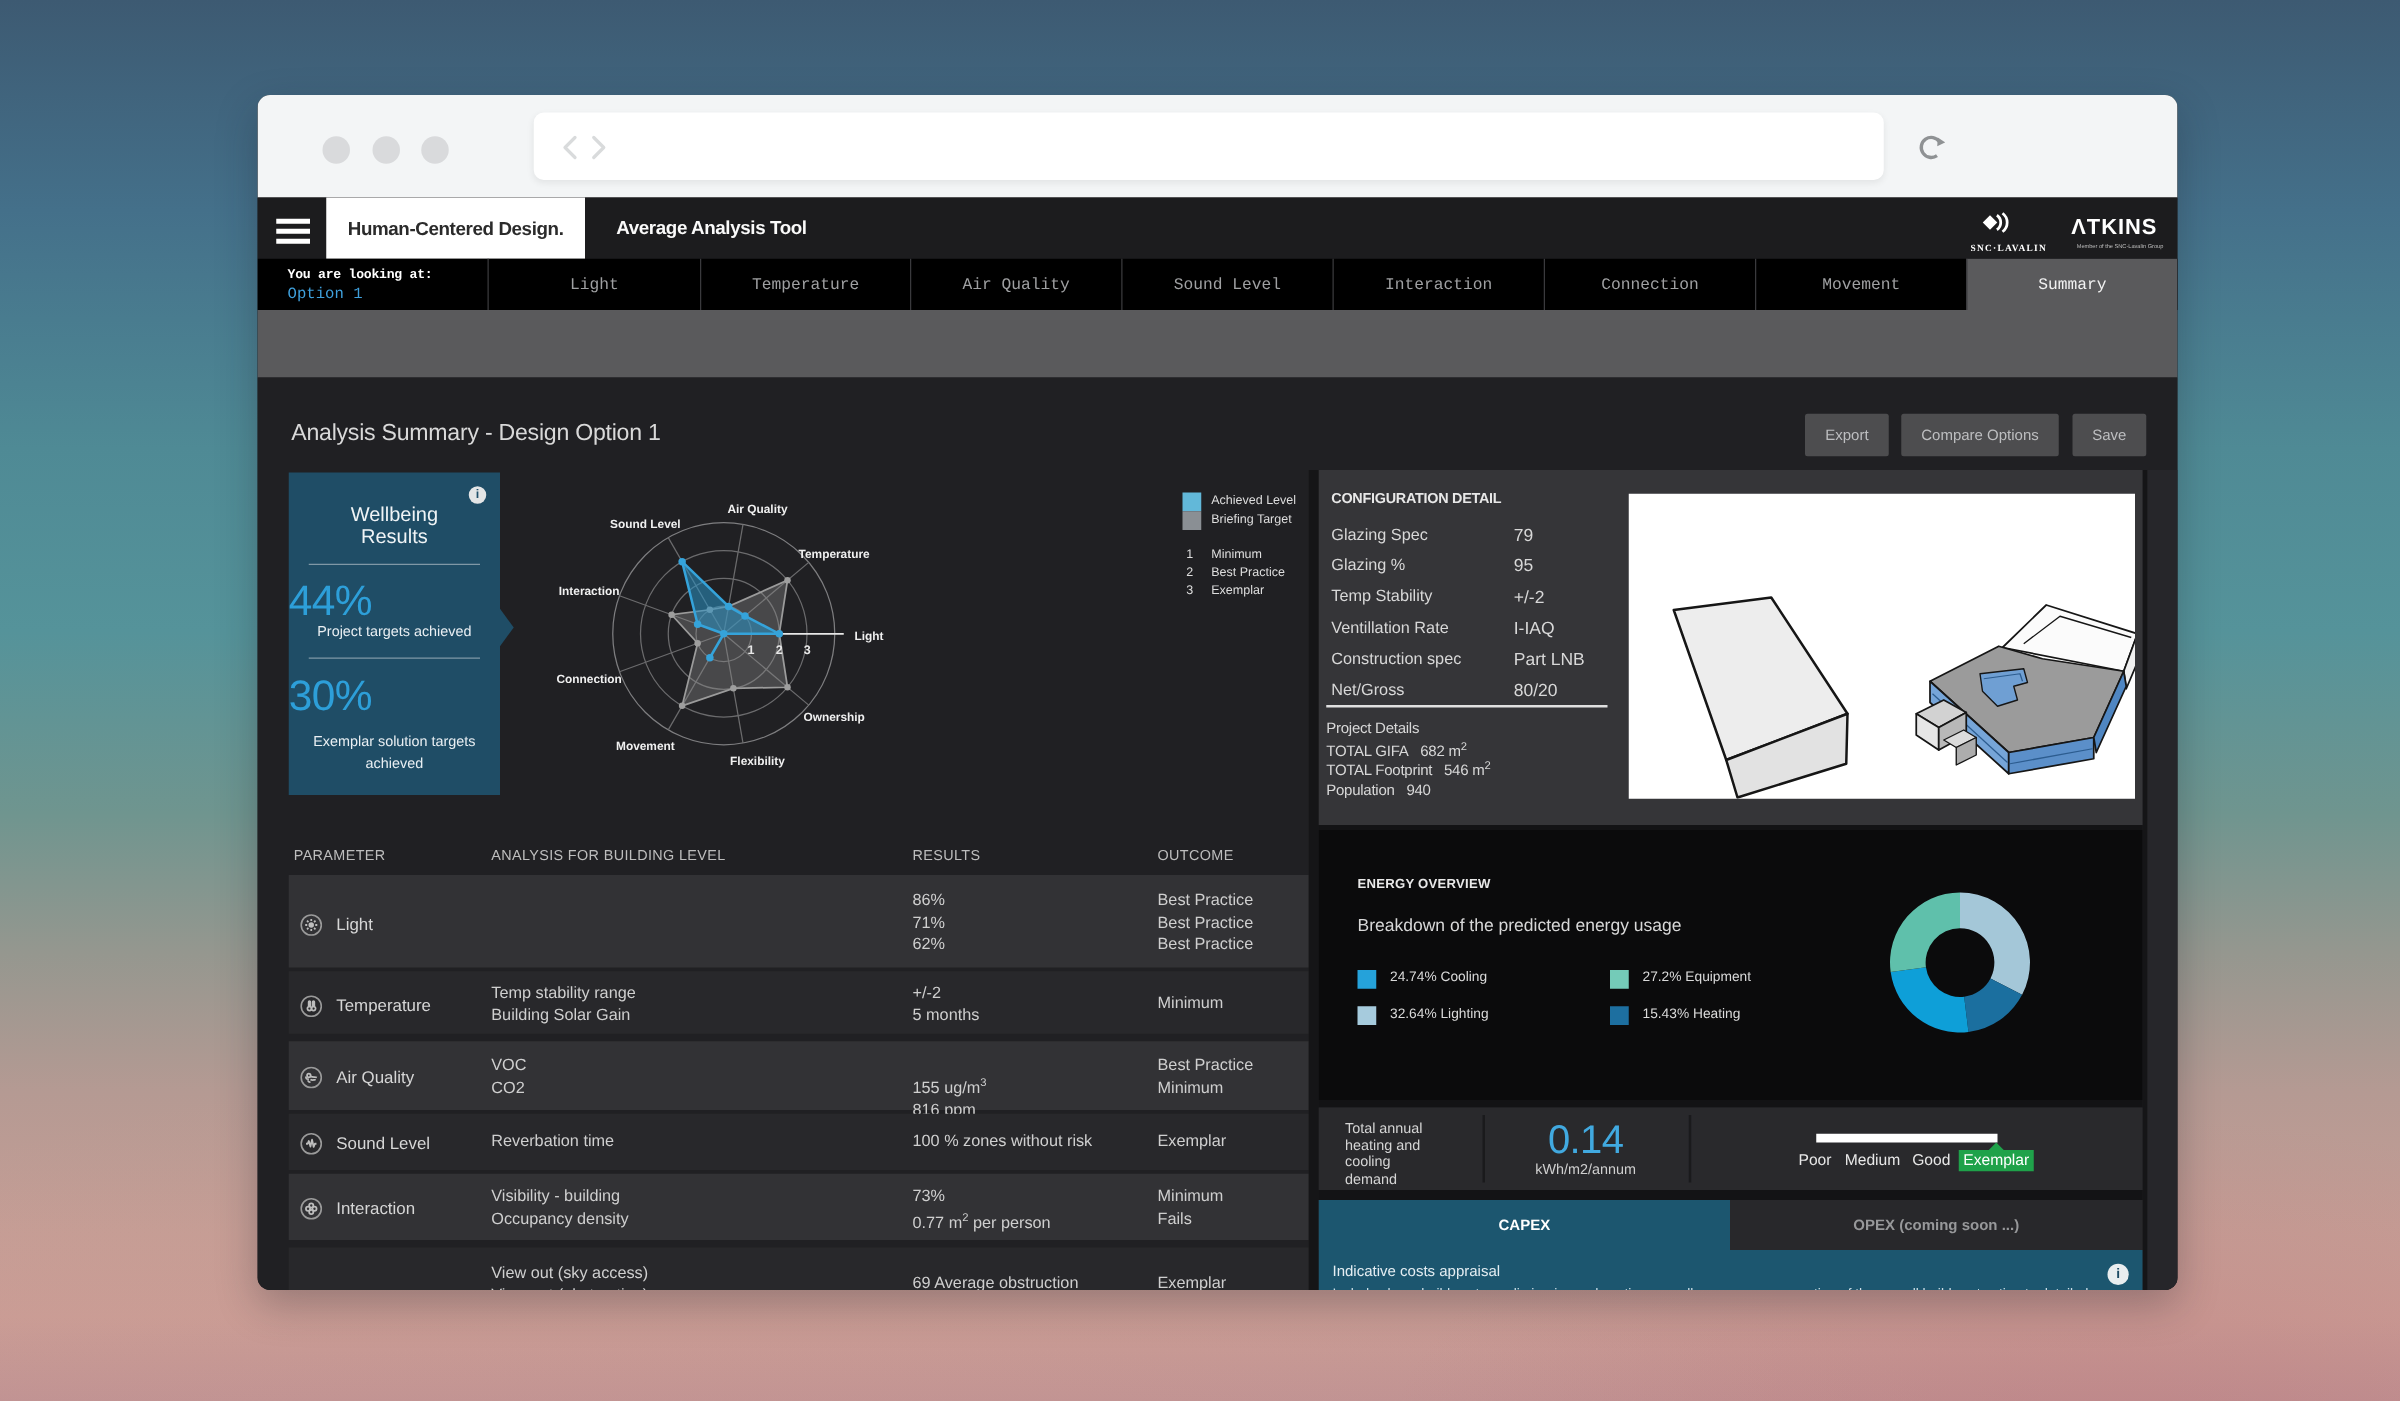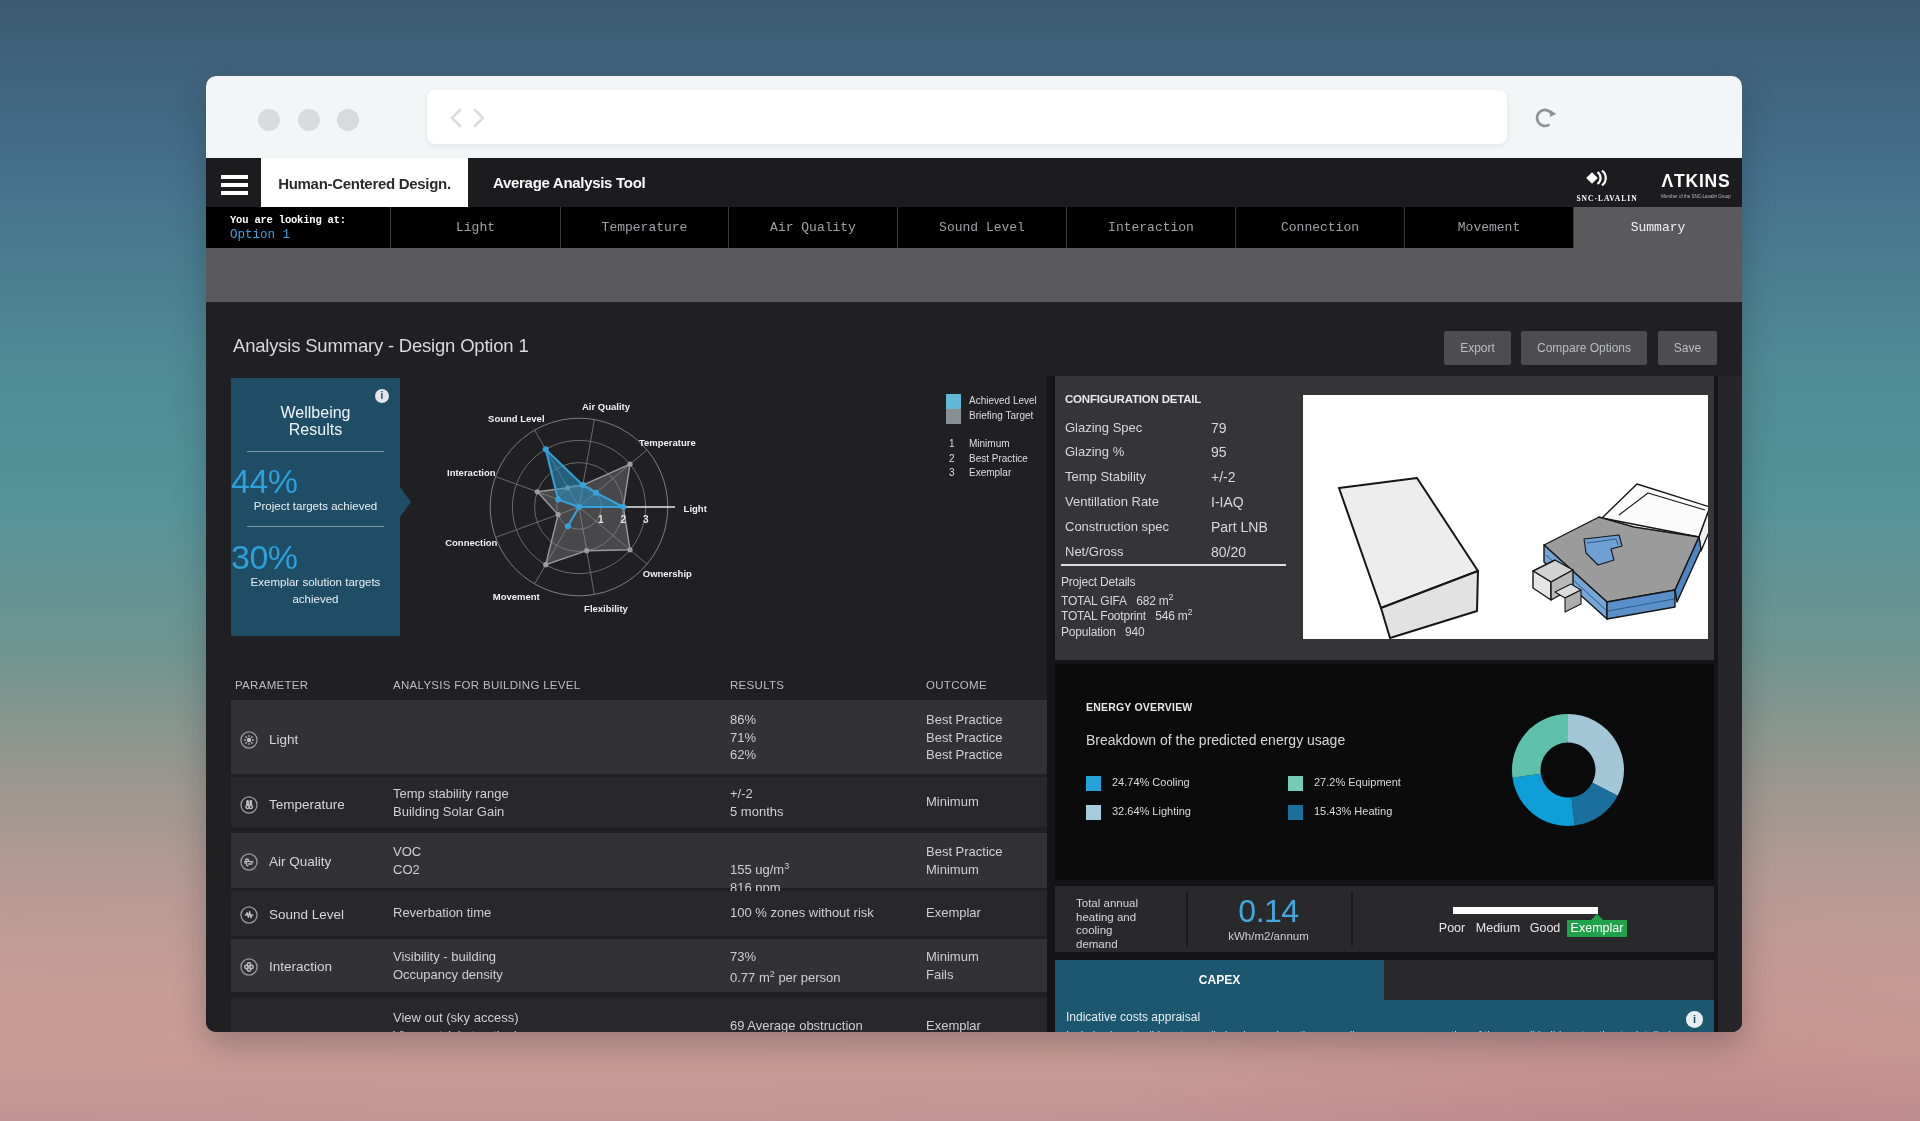--- a/index.html
+++ b/index.html
@@ -112,21 +112,21 @@
         <span>Human-Centered Design.</span>
       </div>
     <div class="cat">Average Analysis Tool</div>
 
     <svg class="abs" style="left:1360px;top:11px;" width="80" height="38" viewBox="0 0 80 38">
       <rect x="21.9" y="4.9" width="8.2" height="8.2" transform="rotate(45 26 9)" fill="#fff"></rect>
       <path d="M31.5 3.2 A 7 7 0 0 1 31.5 14.8" fill="none" stroke="#fff" stroke-width="2.2"></path>
       <path d="M36 1.6 A 9.2 9.2 0 0 1 36 16.4" fill="none" stroke="#fff" stroke-width="2.2"></path>
       <text x="41" y="31.5" font-family="Liberation Serif, serif" font-size="7.5" font-weight="bold" fill="#ffffff" text-anchor="middle" letter-spacing="1">SNC·LAVALIN</text>
     </svg>
-    <div class="abs" style="left:1451px;top:13px;width:78px;text-align:center;color:#fff;font-size:17.5px;font-weight:bold;letter-spacing:0.8px;">ΛTKINS</div>
+    <div class="abs" style="left:1451px;top:13px;width:78px;color:#fff;font-size:17.5px;font-weight:bold;letter-spacing:0.8px;">ΛTKINS</div>
     <div class="abs" style="left:1455px;top:36px;width:70px;text-align:center;color:#bdbdbd;font-size:4.5px;">Member of the SNC-Lavalin Group</div>
   </div>
 
   <div class="nav">
     <div class="abs" style="left:24px;top:7px;font-size:10.5px;font-weight:bold;color:#ffffff;letter-spacing:-0.2px;">You are looking at:</div>
     <div class="abs" style="left:24px;top:21px;font-size:12.5px;color:#3fa0dc;">Option 1</div>
     <div class="cell" style="left:184px;width:170px;">Light</div>
     <div class="cell" style="left:354px;width:168px;">Temperature</div>
     <div class="cell" style="left:522px;width:169px;">Air Quality</div>
     <div class="cell" style="left:691px;width:169px;">Sound Level</div>
@@ -145,21 +145,21 @@
 
     <div class="wb">
       <div class="tri"></div>
       <div class="info">i</div>
       <h3>Wellbeing<br>Results</h3>
       <div class="sep" style="top:73px;"></div>
       <div class="pct" style="top:84px;">44%</div>
       <div class="cap" style="top:120px;">Project targets achieved</div>
       <div class="sep" style="top:148px;"></div>
       <div class="pct" style="top:160px;">30%</div>
-      <div class="cap" style="top:196px;">Exemplar solution targets<br>achieved</div>
+      <div class="cap" style="top:208px;">Exemplar solution targets<br>achieved</div>
     </div>
 
     <svg class="abs" style="left:194px;top:83px;" width="320" height="240" viewBox="0 0 320 240">
       <g fill="none" stroke="#6b6b6d" stroke-width="1">
         <circle cx="179" cy="122" r="22.2"></circle>
         <circle cx="179" cy="122" r="44.4"></circle>
         <circle cx="179" cy="122" r="66.6"></circle>
         <circle cx="179" cy="122" r="88.8" stroke="#7e7e80"></circle>
         <line x1="179" y1="122" x2="247.0" y2="64.9"></line>
         <line x1="179" y1="122" x2="194.4" y2="34.5"></line>
@@ -401,20 +401,21 @@
       <div class="abs" style="left:398px;top:21px;width:145px;height:7px;background:#ffffff;"></div>
       <div class="abs" style="left:372px;top:35px;width:50px;text-align:center;font-size:12.5px;color:#e8e8e8;">Poor</div>
         <div class="abs" style="left:418px;top:35px;width:50px;text-align:center;font-size:12.5px;color:#e8e8e8;">Medium</div>
         <div class="abs" style="left:465px;top:35px;width:50px;text-align:center;font-size:12.5px;color:#e8e8e8;">Good</div>
       <div class="abs" style="left:512px;top:34px;width:60px;height:17px;background:#1fa24a;color:#fff;font-size:12.5px;text-align:center;line-height:17px;">Exemplar</div>
       <div class="abs" style="left:536px;top:28px;width:0;height:0;border-left:6px solid transparent;border-right:6px solid transparent;border-bottom:6px solid #1fa24a;"></div>
     </div>
 
     <div class="tabs">
       <div class="capex-tab">CAPEX</div>
+      <div class="opex-tab">OPEX (coming soon ...)</div>
     </div>
     <div class="bluesec">
       <div class="abs" style="left:11px;top:10px;font-size:12px;color:#e4edf2;">Indicative costs appraisal</div>
       <div class="abs" style="left:631px;top:11px;width:17px;height:17px;border-radius:50%;background:#e9edef;color:#1d4a63;font-size:11px;font-weight:bold;text-align:center;line-height:17px;">i</div>
       <div class="abs" style="left:11px;top:29px;width:640px;height:3px;overflow:hidden;font-size:11px;color:#cfe0e8;">Includes base build costs, preliminaries and contingency allowance as a proportion of the overall build cost estimate detailed</div>
     </div>
   </div>
 </div>
 
 </body></html>

